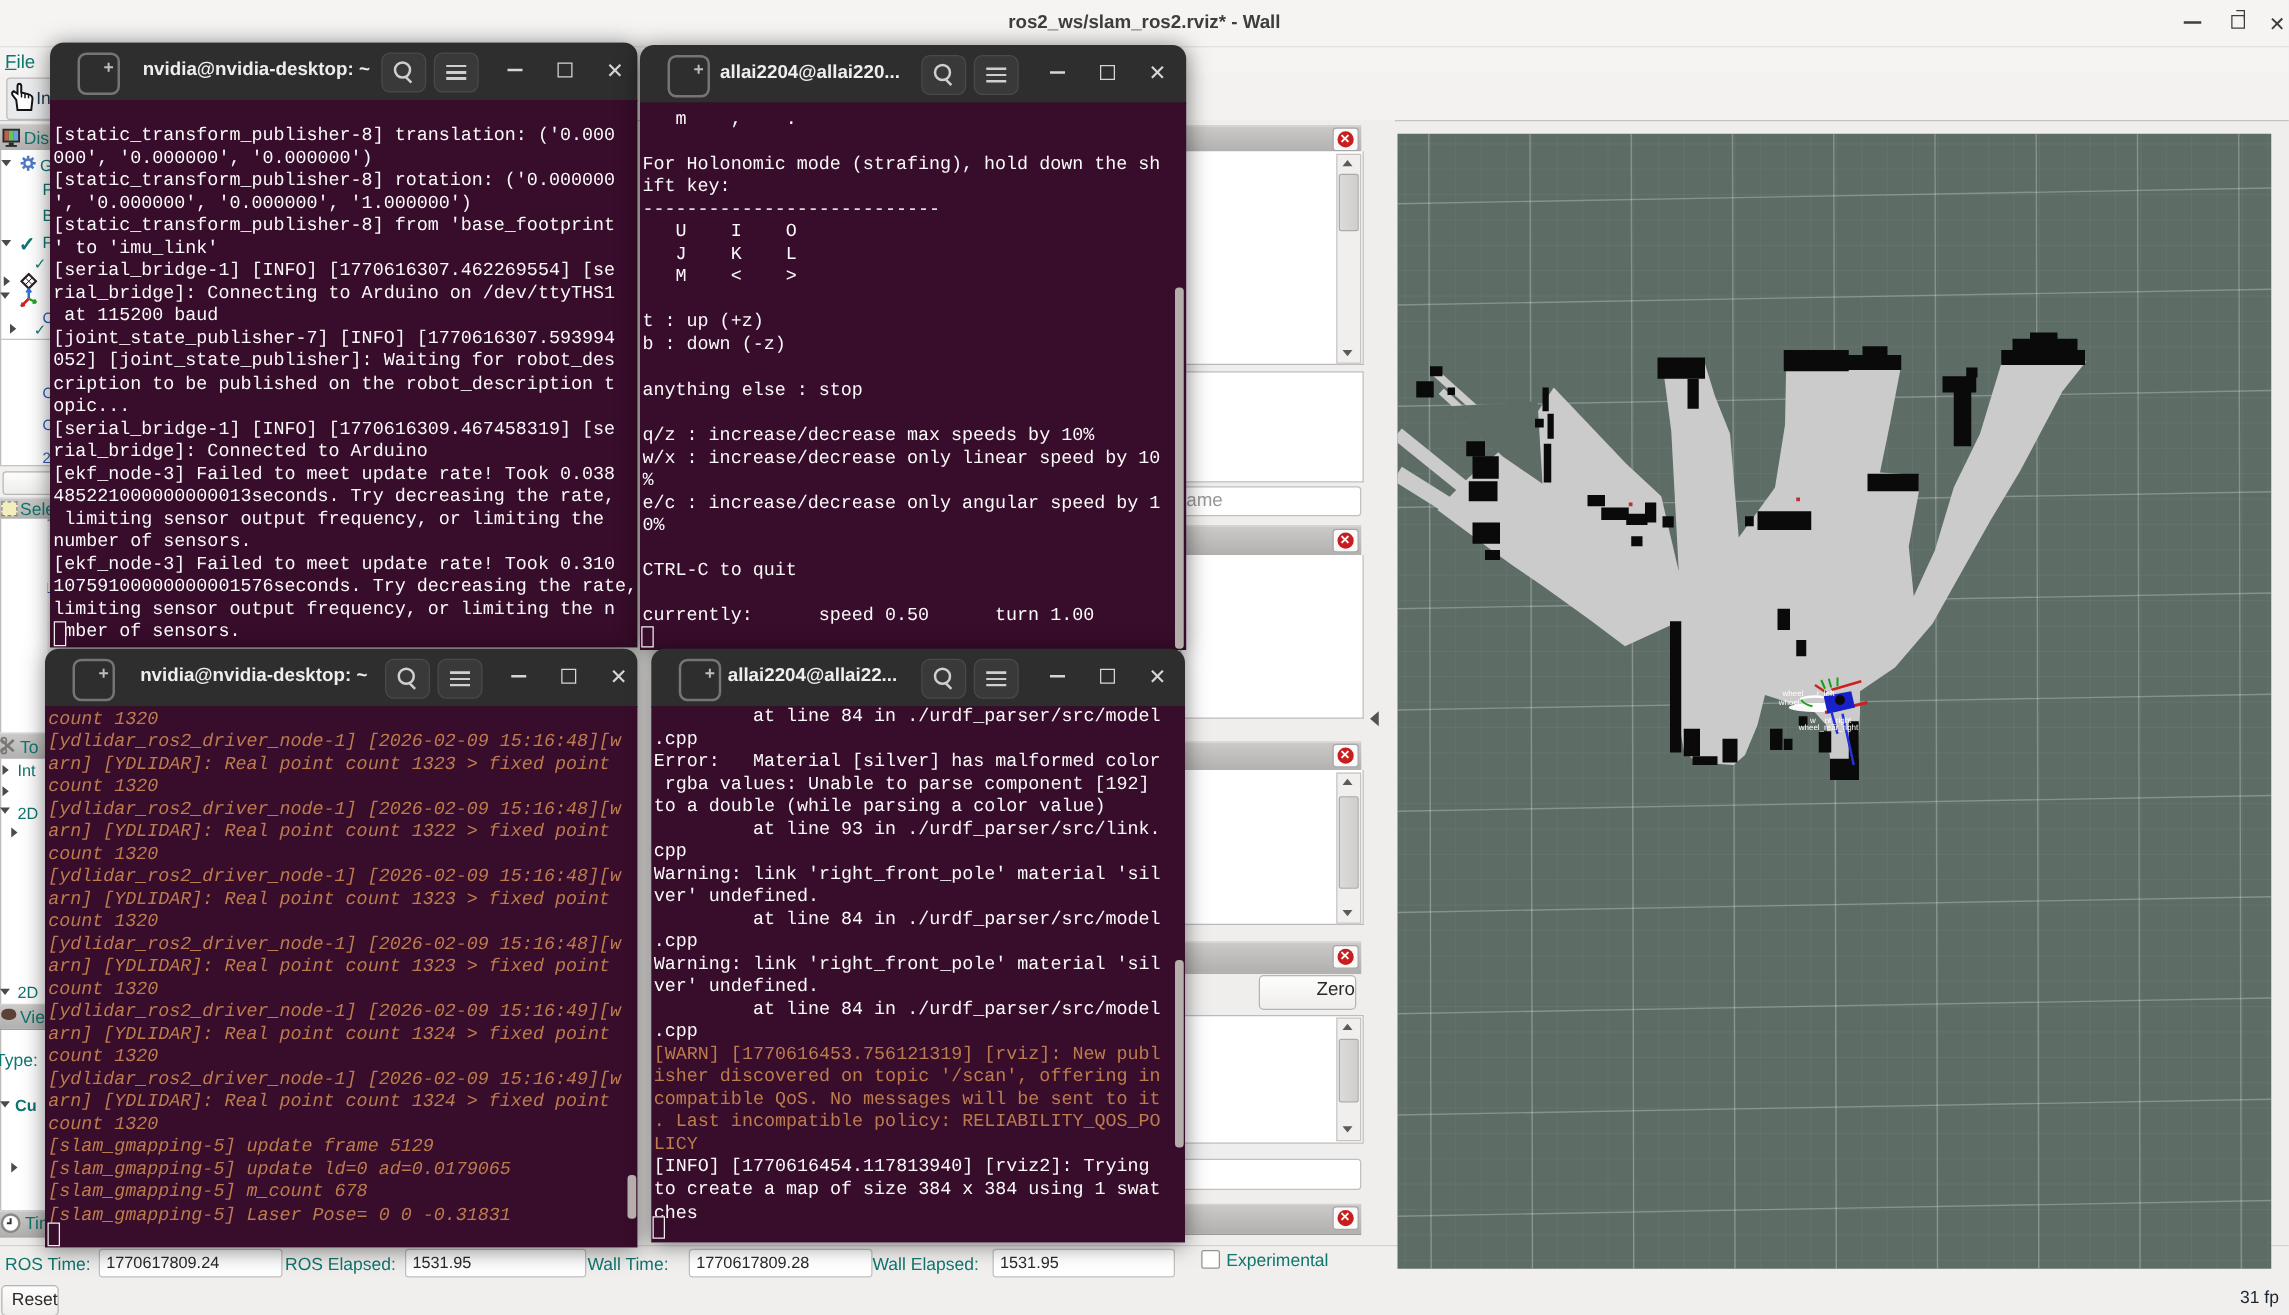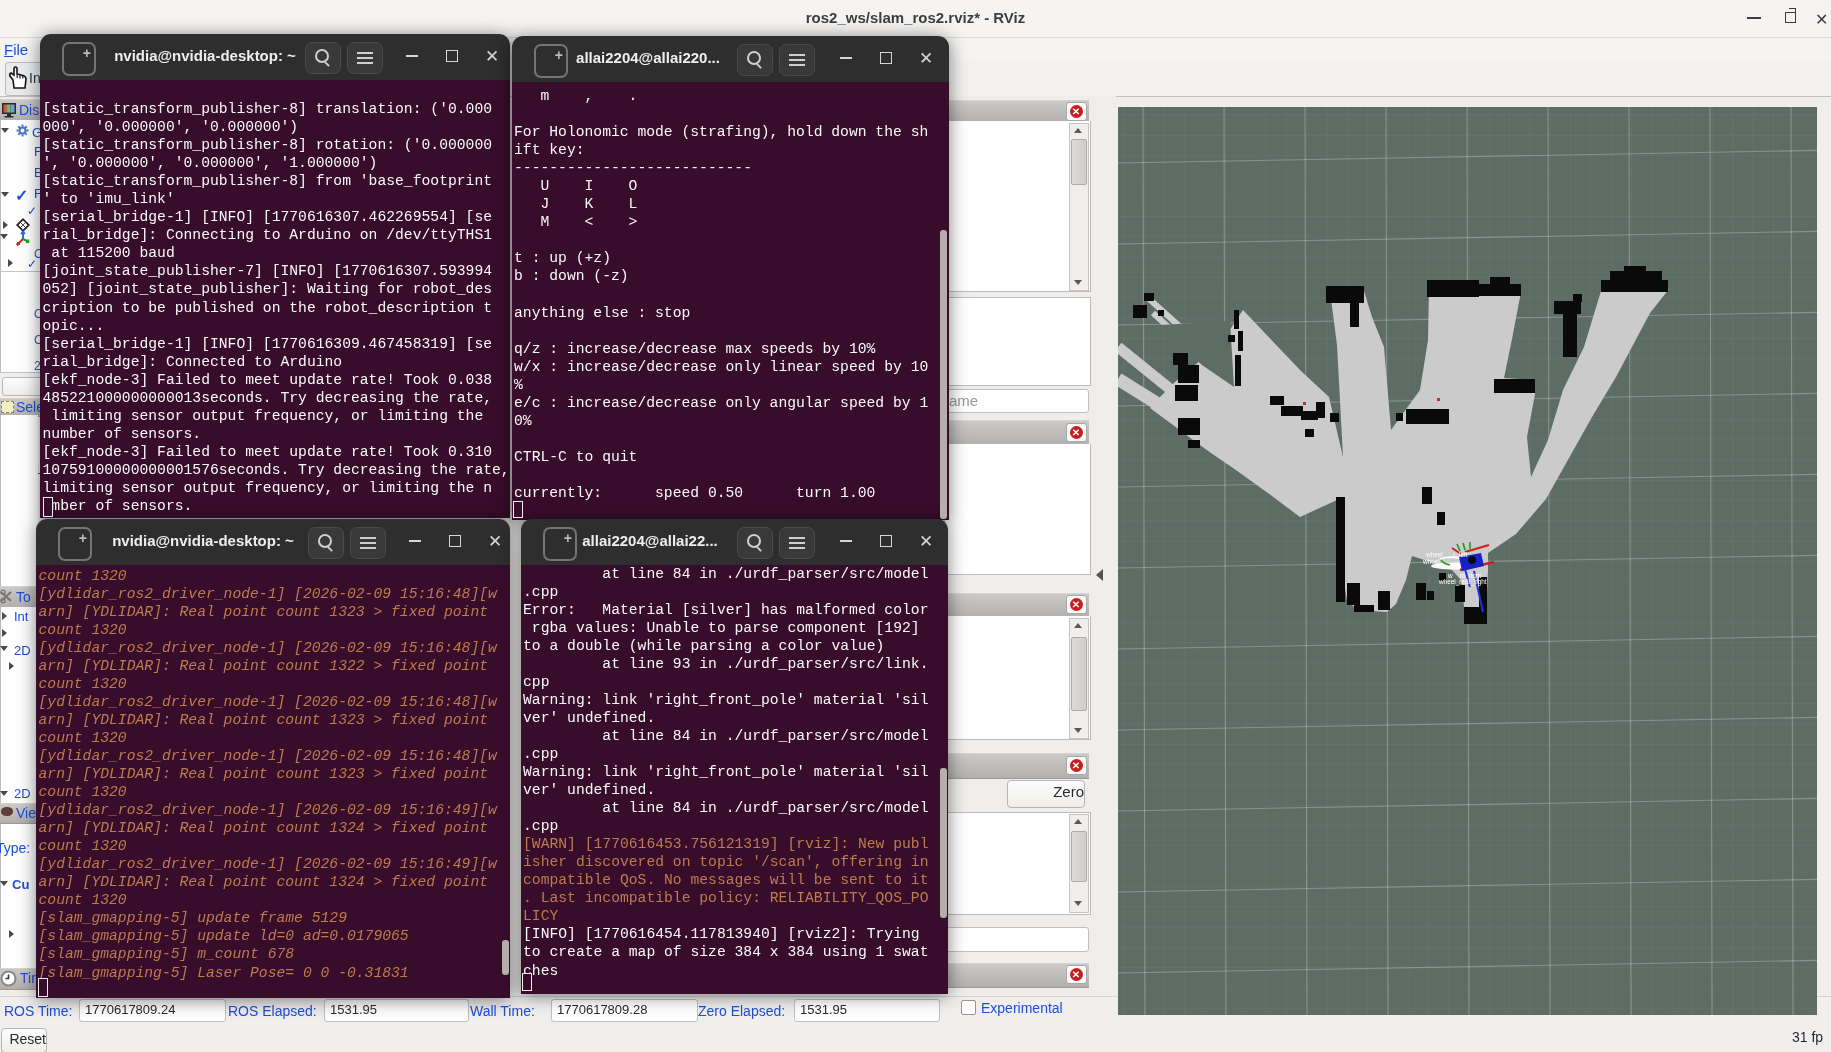--- a/index.html
+++ b/index.html
@@ -4,21 +4,21 @@
 <style>
   html,body{margin:0;padding:0;width:1831px;height:1052px;overflow:hidden;
     font-family:"Liberation Sans",sans-serif;background:#efeeec;}
   .abs{position:absolute;}
   
   #titlebar{left:0;top:0;width:1831px;height:37px;background:#f5f4f3;border-bottom:1px solid #dddbda;}
   #wtitle{left:0;top:9px;width:1831px;text-align:center;font-size:15px;font-weight:bold;color:#3e3e3e;}
   .wbtn{top:10px;color:#3c3c3c;font-size:15px;}
   #menubar{left:0;top:38px;width:1831px;height:21px;background:#f5f4f3;}
   #toolbar{left:0;top:59px;width:1831px;height:37px;background:#f3f2f1;border-bottom:1px solid #c3c1c0;}
-  .ltext{color:#1d4ed8;}
+  .ltext{color:#0f766e;}
   .phead{background:linear-gradient(#cbcac9,#b2b0af);border-top:1px solid #d5d4d3;border-bottom:1px solid #9c9a99;color:#2c2c2c;}
   .white{background:#ffffff;border:1px solid #bdbbba;}
   .inputbox{background:#fff;border:1px solid #c2c0bf;border-radius:3px;color:#2a2a2a;font-size:13px;}
   .btn{background:linear-gradient(#fdfdfd,#efeeec);border:1px solid #b7b5b4;border-radius:4px;color:#2a2a2a;text-align:right;}
   .closebox{width:19px;height:17px;background:#fafafa;border:1px solid #a9a7a6;border-radius:3px;}
   .closebox i{position:absolute;left:2.5px;top:1.5px;width:13px;height:13px;border-radius:50%;background:#c81e1e;
      color:#fff;font-style:normal;font-size:10px;font-weight:bold;text-align:center;line-height:13px;}
   .sbar{background:#f0efee;border:1px solid #c6c4c3;}
   .sthumb{background:linear-gradient(90deg,#dcdbda,#cfcecd);border:1px solid #adabaa;border-radius:2px;}
   .arrow-up{width:0;height:0;border-left:4px solid transparent;border-right:4px solid transparent;border-bottom:5px solid #5c5a59;}
@@ -44,21 +44,21 @@
   .wclose{font-size:17px;line-height:46px;font-weight:400;}
   .tpre{position:absolute;margin:0;font-family:"Liberation Mono",monospace;font-size:14.7px;line-height:18.05px;color:#fafafa;}
   .tan{color:#bd7c4e;}
   .cursor{position:absolute;border:1.5px solid #efefef;background:#380c2b;}
   .tscroll{position:absolute;width:7px;background:#b5aeab;border-radius:3px;}
 </style>
 </head>
 <body>
 
 <div class="abs" id="titlebar"></div>
-<div class="abs" id="wtitle">ros2_ws/slam_ros2.rviz* - RViz</div>
+<div class="abs" id="wtitle">ros2_ws/slam_ros2.rviz* - Wall</div>
 <div class="abs wbtn" style="left:1747px;top:17px;width:14px;height:2px;background:#3c3c3c"></div>
 <div class="abs wbtn" style="left:1785px;top:12px;width:9px;height:9px;border:1.5px solid #3c3c3c"></div>
 <div class="abs wbtn" style="left:1789px;top:8px;width:6px;height:6px;border-top:1.5px solid #3c3c3c;border-right:1.5px solid #3c3c3c"></div>
 <div class="abs wbtn" style="left:1815px;top:10px;font-size:16px;color:#3c3c3c">✕</div>
 <div class="abs" id="menubar"></div>
 <div class="abs ltext" style="left:4px;top:41px;font-size:15px;"><span style="text-decoration:underline">F</span>ile</div>
 <div class="abs" id="toolbar"></div>
 <div class="abs" style="left:5px;top:62px;width:80px;height:32px;background:#e8eaec;border:1px solid #bcbaba;border-radius:3px;"></div>
 <svg class="abs" style="left:8px;top:66px" width="20" height="24" viewBox="0 0 20 24">
  <path d="M6 22 L5 14 L2 10 Q1 8 3 7 L6 9 L6 3 Q6 1 7.5 1 Q9 1 9 3 L9 8 L15 9.5 Q18 10.5 18 13 L17 22 Z" fill="#ffffff" stroke="#141414" stroke-width="1.6"></path>
@@ -154,21 +154,21 @@
 </svg>
 <div class="abs ltext" style="left:20px;top:970px;font-size:14px;">Tim</div>
 
 <div class="abs" style="left:0;top:996px;width:1831px;height:56px;background:#f0efee;border-top:1px solid #d5d3d2;"></div>
 <div class="abs ltext" style="left:4px;top:1003px;font-size:14px;">ROS Time:</div>
 <div class="abs inputbox" style="left:79px;top:999px;width:140px;height:19px;padding:2px 0 0 5px;">1770617809.24</div>
 <div class="abs ltext" style="left:228px;top:1003px;font-size:14px;">ROS Elapsed:</div>
 <div class="abs inputbox" style="left:324px;top:999px;width:138px;height:19px;padding:2px 0 0 5px;">1531.95</div>
 <div class="abs ltext" style="left:470px;top:1003px;font-size:14px;">Wall Time:</div>
 <div class="abs inputbox" style="left:551px;top:999px;width:140px;height:19px;padding:2px 0 0 5px;">1770617809.28</div>
-<div class="abs ltext" style="left:698px;top:1003px;font-size:14px;">Zero Elapsed:</div>
+<div class="abs ltext" style="left:698px;top:1003px;font-size:14px;">Wall Elapsed:</div>
 <div class="abs inputbox" style="left:794px;top:999px;width:139px;height:19px;padding:2px 0 0 5px;">1531.95</div>
 <div class="abs" style="left:961px;top:1000px;width:13px;height:13px;background:#fff;border:1px solid #96948f;border-radius:2px;"></div>
 <div class="abs ltext" style="left:981px;top:1000px;font-size:14px;">Experimental</div>
 <div class="abs btn" style="left:1px;top:1028px;width:44px;height:21px;font-size:14px;padding-top:2px;">Reset</div>
 <div class="abs" style="left:1792px;top:1029px;font-size:14px;color:#1c2430;">31 fp</div>
 
 <div class="abs" style="left:944px;top:96px;width:172px;height:900px;background:#efeeec;"></div>
 
 <div class="abs phead" style="left:944px;top:100px;width:145px;height:21px;"></div>
 <div class="abs closebox" style="left:1066px;top:102px;">

